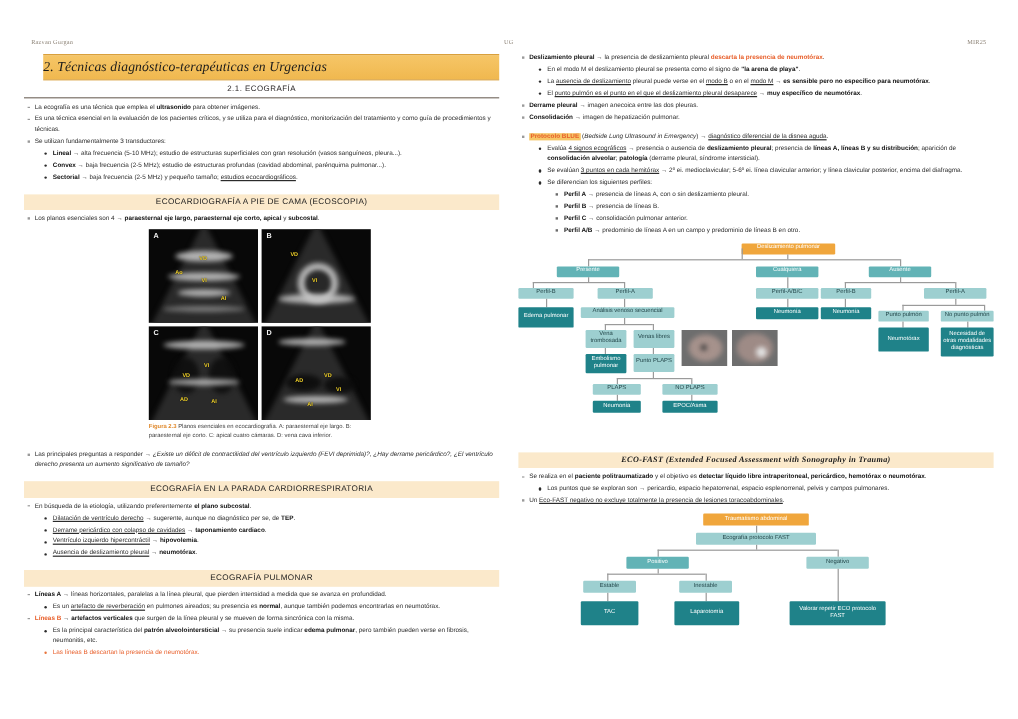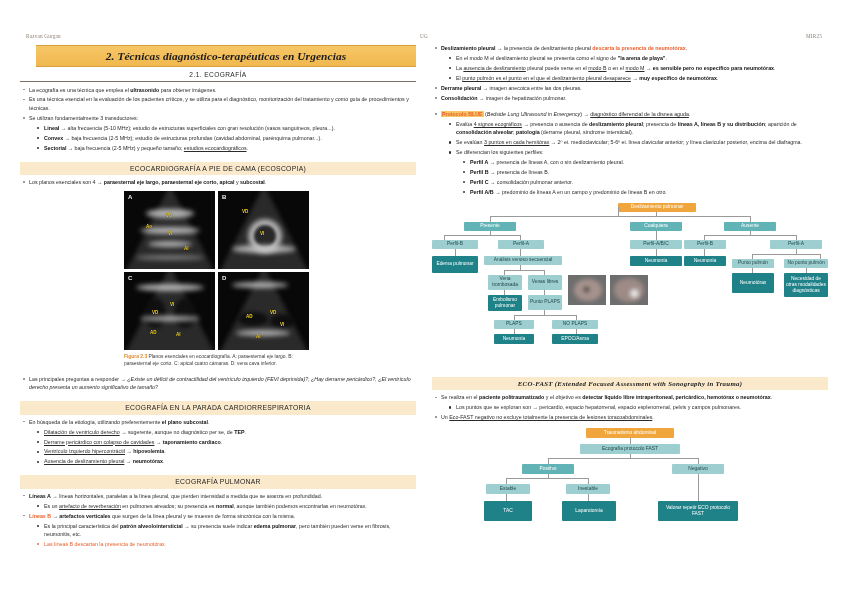--- a/index.html
+++ b/index.html
@@ -25,22 +25,22 @@
 
   
   .col { position:absolute; top:41px; width:396px; }
   .col-left  { left:20px; }
   .col-right { left:432px; top:44px; }
 
   
   .maintitle {
     background: linear-gradient(#f6c667,#f0b84f);
     border-top:1px solid #d9a03c; border-bottom:1px solid #d9a03c;
-    text-align:center; font-family:"Liberation Serif", serif;
-    font-style:italic; font-weight:bold; font-size:11.4px;
+    text-align:left; font-family:"Liberation Serif", serif;
+    font-style:italic; font-weight:normal; font-size:11.4px;
     color:#1a1a1a; padding:3.5px 0 4px; letter-spacing:.1px;
     margin:4px 0 0 16px;
   }
   .subtitle {
     text-align:center; font-size:6.6px; letter-spacing:.4px;
     padding:4px 0 3px; border-bottom:1px solid #7a7168; margin-bottom:4px;
   }
   .bandtitle {
     background:#fbe9cb; text-align:center; font-size:6.8px;
     letter-spacing:.3px; padding:3.2px 0 3.4px; margin:9px 0 3px;

